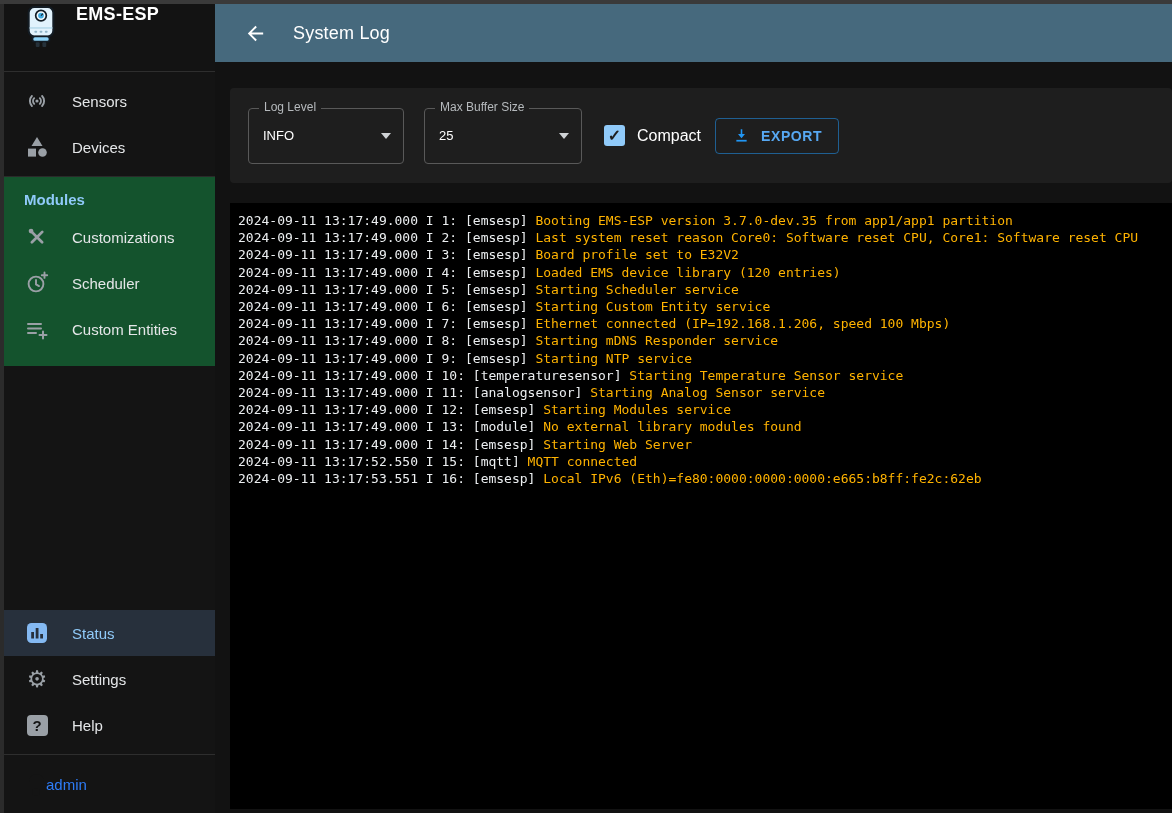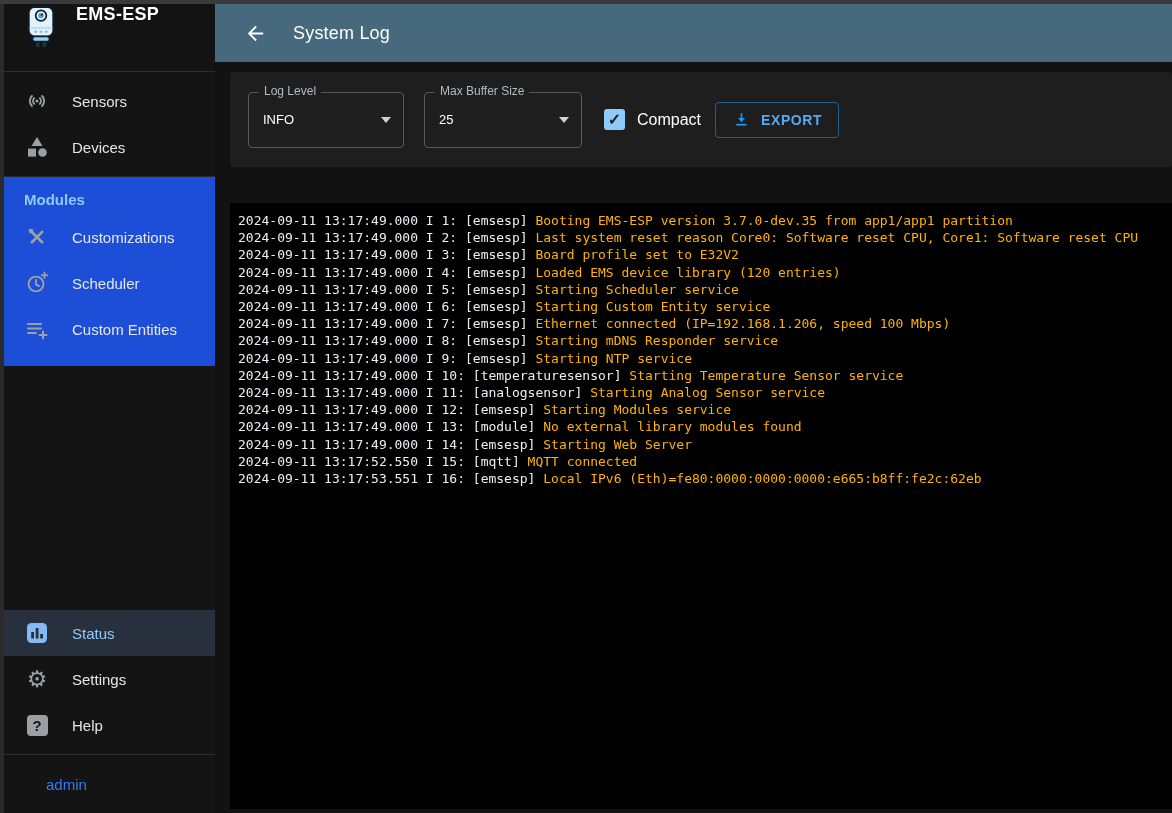--- a/index.html
+++ b/index.html
@@ -14,21 +14,21 @@
              background:#141414; display:flex; flex-direction:column; z-index:10; }
   .sb-header { height:68px; flex:0 0 68px; display:flex; align-items:flex-start;
                padding-left:18px; gap:16px; border-bottom:1px solid #2e2e2e; background:#131313; }
   .sb-title { color:#fff; font-size:18px; font-weight:bold; letter-spacing:.3px; }
 
   .sb-section1 { padding:6px 0; flex:0 0 auto; border-bottom:1px solid #2a2a2a; }
   .sb-row { height:46px; display:flex; align-items:center; padding-left:20px; gap:22px; cursor:pointer; }
   .sb-row .sb-ic { width:26px; height:26px; display:flex; align-items:center; justify-content:center; flex:0 0 26px; }
   .sb-label { color:#e4e6e8; font-size:15px; font-weight:500; }
 
-  .sb-modules { background:#1d4ed8; padding-bottom:14px; flex:0 0 auto; }
+  .sb-modules { background:#14532d; padding-bottom:14px; flex:0 0 auto; }
   .sb-modules-header { padding:14px 0 6px 20px; color:#90caf9; font-size:15px; font-weight:bold; }
 
   .sb-spacer { flex:1 1 auto; }
 
   .sb-bottom { flex:0 0 auto; }
   .sb-row.active { background:#27303c; }
   .sb-row.active .sb-label { color:#90caf9; }
 
   .sb-userwrap { flex:0 0 auto; border-top:1px solid #2e2e2e; margin-top:6px; }
   .sb-user { height:58px; display:flex; align-items:center; padding-left:20px; gap:22px; cursor:pointer; }
@@ -44,21 +44,21 @@
                     border-radius:8px 8px 0 0; background:#141414; }
 
   
   .appbar { position:absolute; left:215px; top:4px; width:957px; height:58px; background:#46697d;
             display:flex; align-items:center; padding-left:20px; z-index:5; }
   .back-btn { width:40px; height:40px; display:flex; align-items:center; justify-content:center;
               border:none; background:transparent; cursor:pointer; border-radius:50%; }
   .appbar-title { color:#fff; font-size:18px; font-weight:500; margin-left:18px; letter-spacing:.2px; }
 
   
-  .controls { position:absolute; left:230px; top:72px; width:942px; height:95px; background:#1e1e1e;
+  .controls { position:absolute; left:230px; top:88px; width:942px; height:95px; background:#1e1e1e;
               border-radius:4px; display:flex; align-items:center; padding-left:18px; }
   .mui-select { position:relative; height:56px; border:1px solid #595959; border-radius:4px;
                 display:flex; align-items:center; padding:0 14px; cursor:pointer; background:#1e1e1e; }
   .mui-select .flabel { position:absolute; top:-9px; left:10px; background:#1e1e1e; padding:0 5px;
                         font-size:12px; color:#b6babd; }
   .mui-select .value { color:#fff; font-size:13px; }
   .mui-select .arrow { position:absolute; right:12px; width:0; height:0;
                        border-left:5px solid transparent; border-right:5px solid transparent;
                        border-top:6px solid #cfd2d5; }
   .sel-level  { width:156px; margin-right:20px; }

